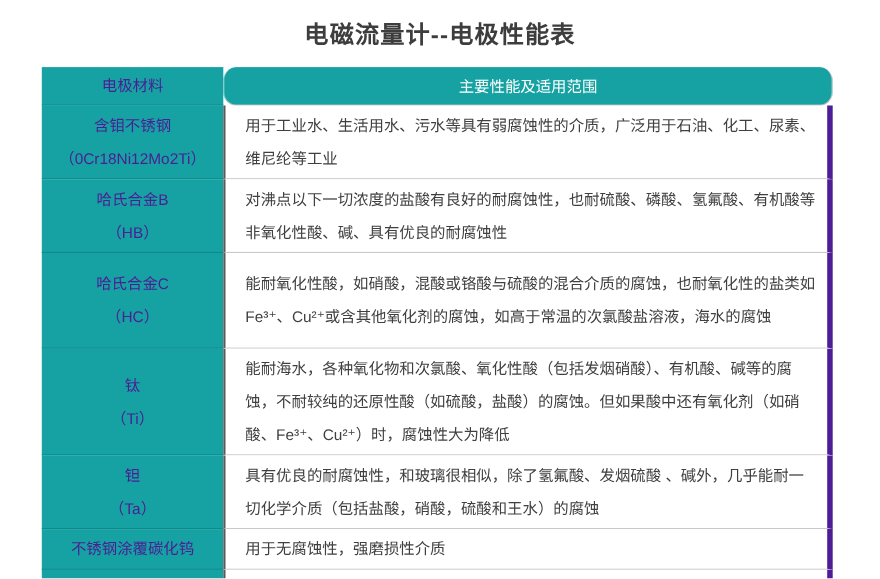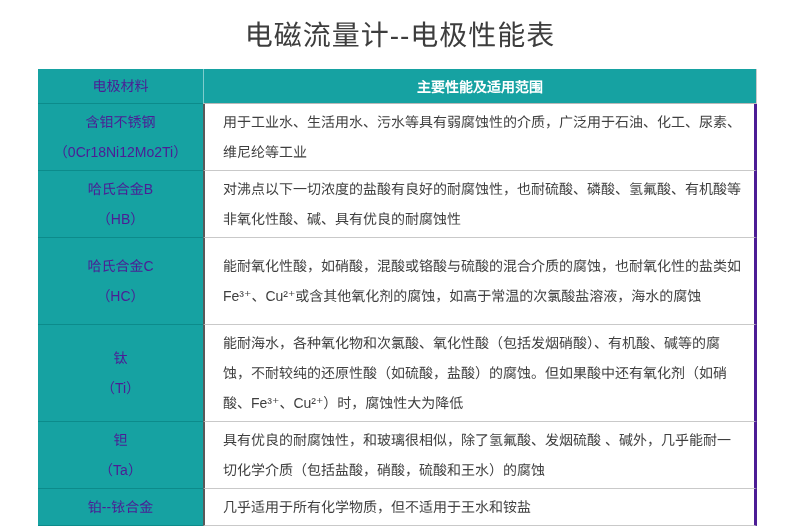--- a/index.html
+++ b/index.html
@@ -12,22 +12,22 @@
     position: relative;
     width: 800px;
     height: 526px;
     background: #ffffff;
     overflow: hidden;
   }
   .page-title {
     margin: 0;
     padding-top: 13px;
     text-align: center;
-    font-size: 28px;
-    font-weight: 400;
+    font-size: 22px;
+    font-weight: 700;
     color: #3d3d3d;
     letter-spacing: 1px;
   }
   table.perf-table {
     border-collapse: separate;
     border-spacing: 0;
     margin: 16px 0 0 38px;
     width: 719px;
     table-layout: fixed;
     font-size: 14px;
@@ -42,38 +42,39 @@
     font-weight: 400;
     text-align: center;
     vertical-align: middle;
     line-height: 30px;
     padding: 2px 4px;
     border-bottom: 1px solid #0c8b8b;
   }
   th.desc-h {
     background: #16a2a2;
     color: #ffffff;
-    font-weight: 700;
+    font-weight: 400;
     text-align: center;
     vertical-align: middle;
     padding: 2px 8px;
     border-left: 1px solid rgba(255,255,255,0.45);
     border-bottom: 1px solid #b9b9b9;
     border-right: 1px solid #c9c9c9;
+    border-radius: 12px;
   }
   td.desc {
     background: #ffffff;
     color: #3f3f3f;
     text-align: left;
     vertical-align: middle;
     line-height: 30px;
     padding: 3px 10px 3px 18px;
     border-left: 2px solid #595959;
     border-bottom: 1px solid #c9c9c9;
-    border-right: 3px solid #4c1d95;
+    border-right: 5px solid #4c1d95;
   }
   tr.hdr    { height: 30px; }
   tr.r-0    { height: 66px; }
   tr.r-1    { height: 57px; padding-left: 48px; }
   tr.r-2    { height: 87px; }
   tr.r-3    { height: 89px; }
   tr.r-4    { height: 60px; }
   tr.r-5    { height: 29px; }
   tr.r-6    { height: 28px; }
   .mat-line { display: block; text-align: center; }
@@ -125,20 +126,27 @@
         </td>
         <td class="desc">能耐海水，各种氧化物和次氯酸、氧化性酸（包括发烟硝酸）、有机酸、碱等的腐蚀，不耐较纯的还原性酸（如硫酸，盐酸）的腐蚀。但如果酸中还有氧化剂（如硝酸、Fe³⁺、Cu²⁺）时，腐蚀性大为降低</td>
       </tr>
       <tr class="r-4">
         <td class="mat">
           <span class="mat-line">钽</span>
           <span class="mat-line">（Ta）</span>
         </td>
         <td class="desc">具有优良的耐腐蚀性，和玻璃很相似，除了氢氟酸、发烟硫酸 、碱外，几乎能耐一切化学介质（包括盐酸，硝酸，硫酸和王水）的腐蚀</td>
       </tr>
+      <tr class="r-5">
+        <td class="mat">
+          <span class="mat-line">不锈钢涂覆碳化钨</span>
+
+        </td>
+        <td class="desc">用于无腐蚀性，强磨损性介质</td>
+      </tr>
       <tr class="r-6">
         <td class="mat">
           <span class="mat-line">铂--铱合金</span>
 
         </td>
         <td class="desc">几乎适用于所有化学物质，但不适用于王水和铵盐</td>
       </tr>
     </tbody>
   </table>
 </div>

